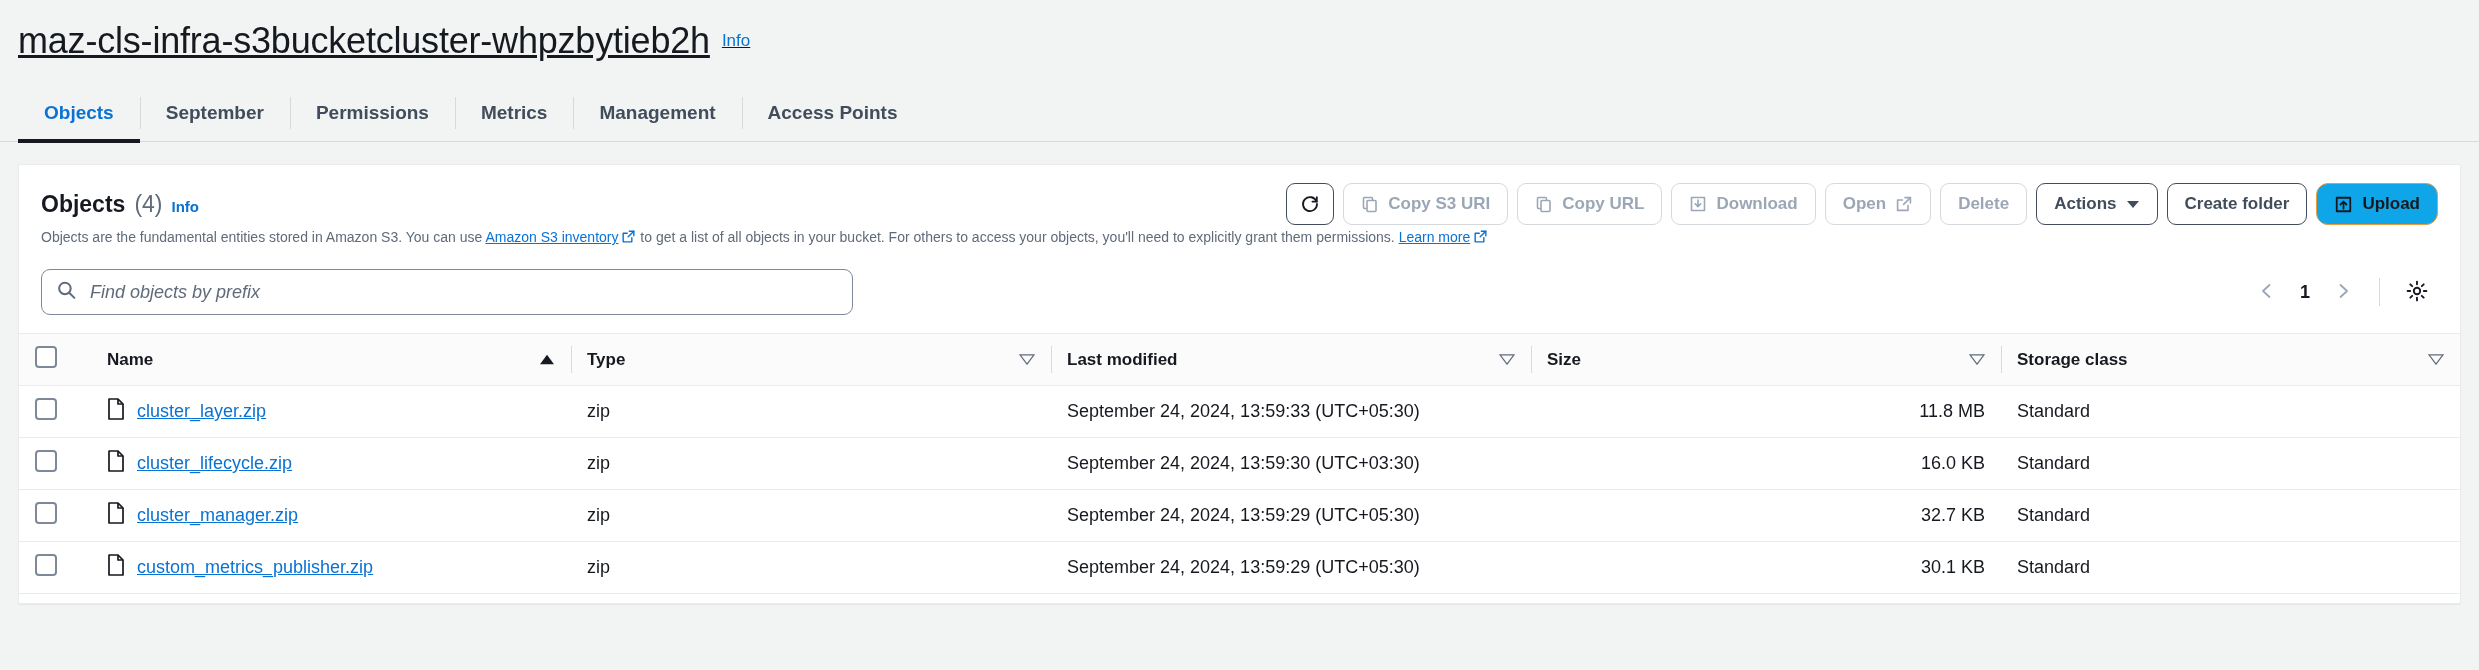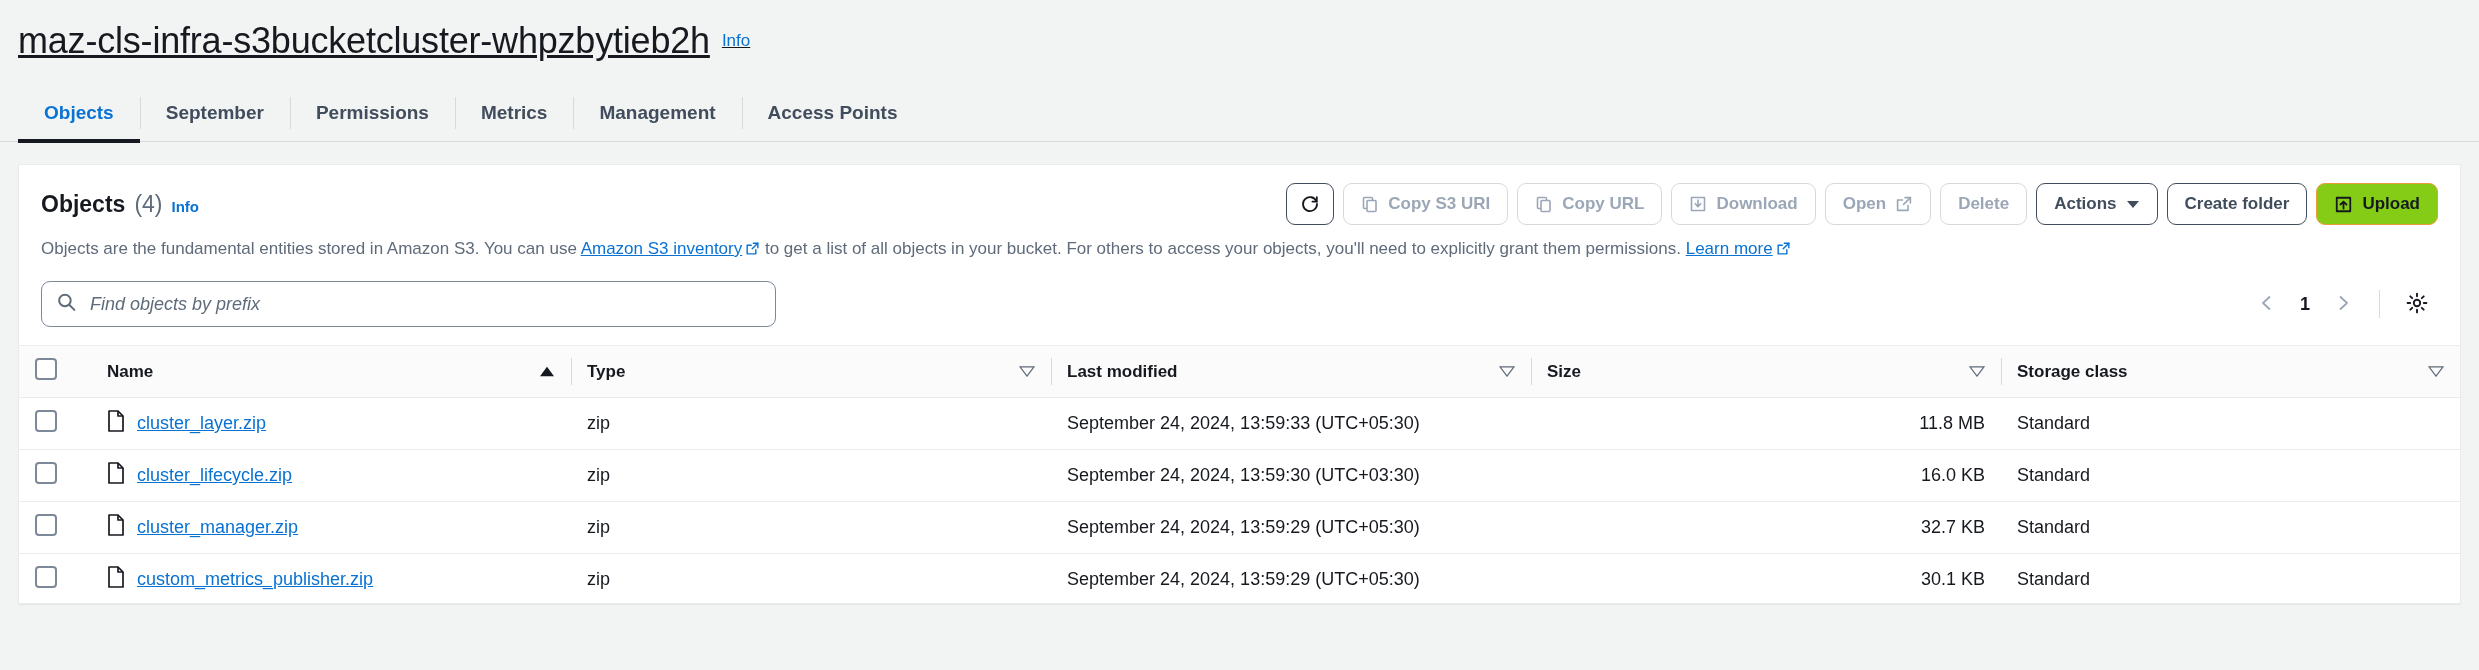--- a/index.html
+++ b/index.html
@@ -138,30 +138,30 @@
     white-space: nowrap;
   }
   .btn.icon-only { width: 48px; padding: 0; }
   .btn.disabled {
     border-color: #d4d9de;
     color: #9ba7b6;
     cursor: default;
     background: #fff;
   }
   .btn.primary {
-    background: #84cc16;
+    background: #0ea5e9;
     border-color: #eb9b39;
     color: #16191f;
+    border-radius: 12px;
   }
   .btn svg { display: block; }
 
   
   .card-desc {
-    margin-top: 12px;
-    font-size: 17px;
+    font-size: 14px;
     line-height: 24px;
     color: #5f6b7a;
   }
   .card-desc a {
     color: #0972d3;
     text-decoration: underline;
     cursor: pointer;
   }
   .ext-ico {
     display: inline-block;
@@ -172,21 +172,21 @@
   
   .filter-row {
     margin-top: 18px;
     display: flex;
     align-items: center;
     justify-content: space-between;
     padding-bottom: 18px;
   }
   .search-box {
     position: relative;
-    width: 735px;
+    width: 812px;
     height: 46px;
   }
   .search-box input {
     width: 100%; height: 100%;
     border: 1.5px solid #7d8998;
     border-radius: 9px;
     padding: 0 14px 0 48px;
     font-size: 18px;
     font-family: "Liberation Sans", sans-serif;
     color: #16191f;

